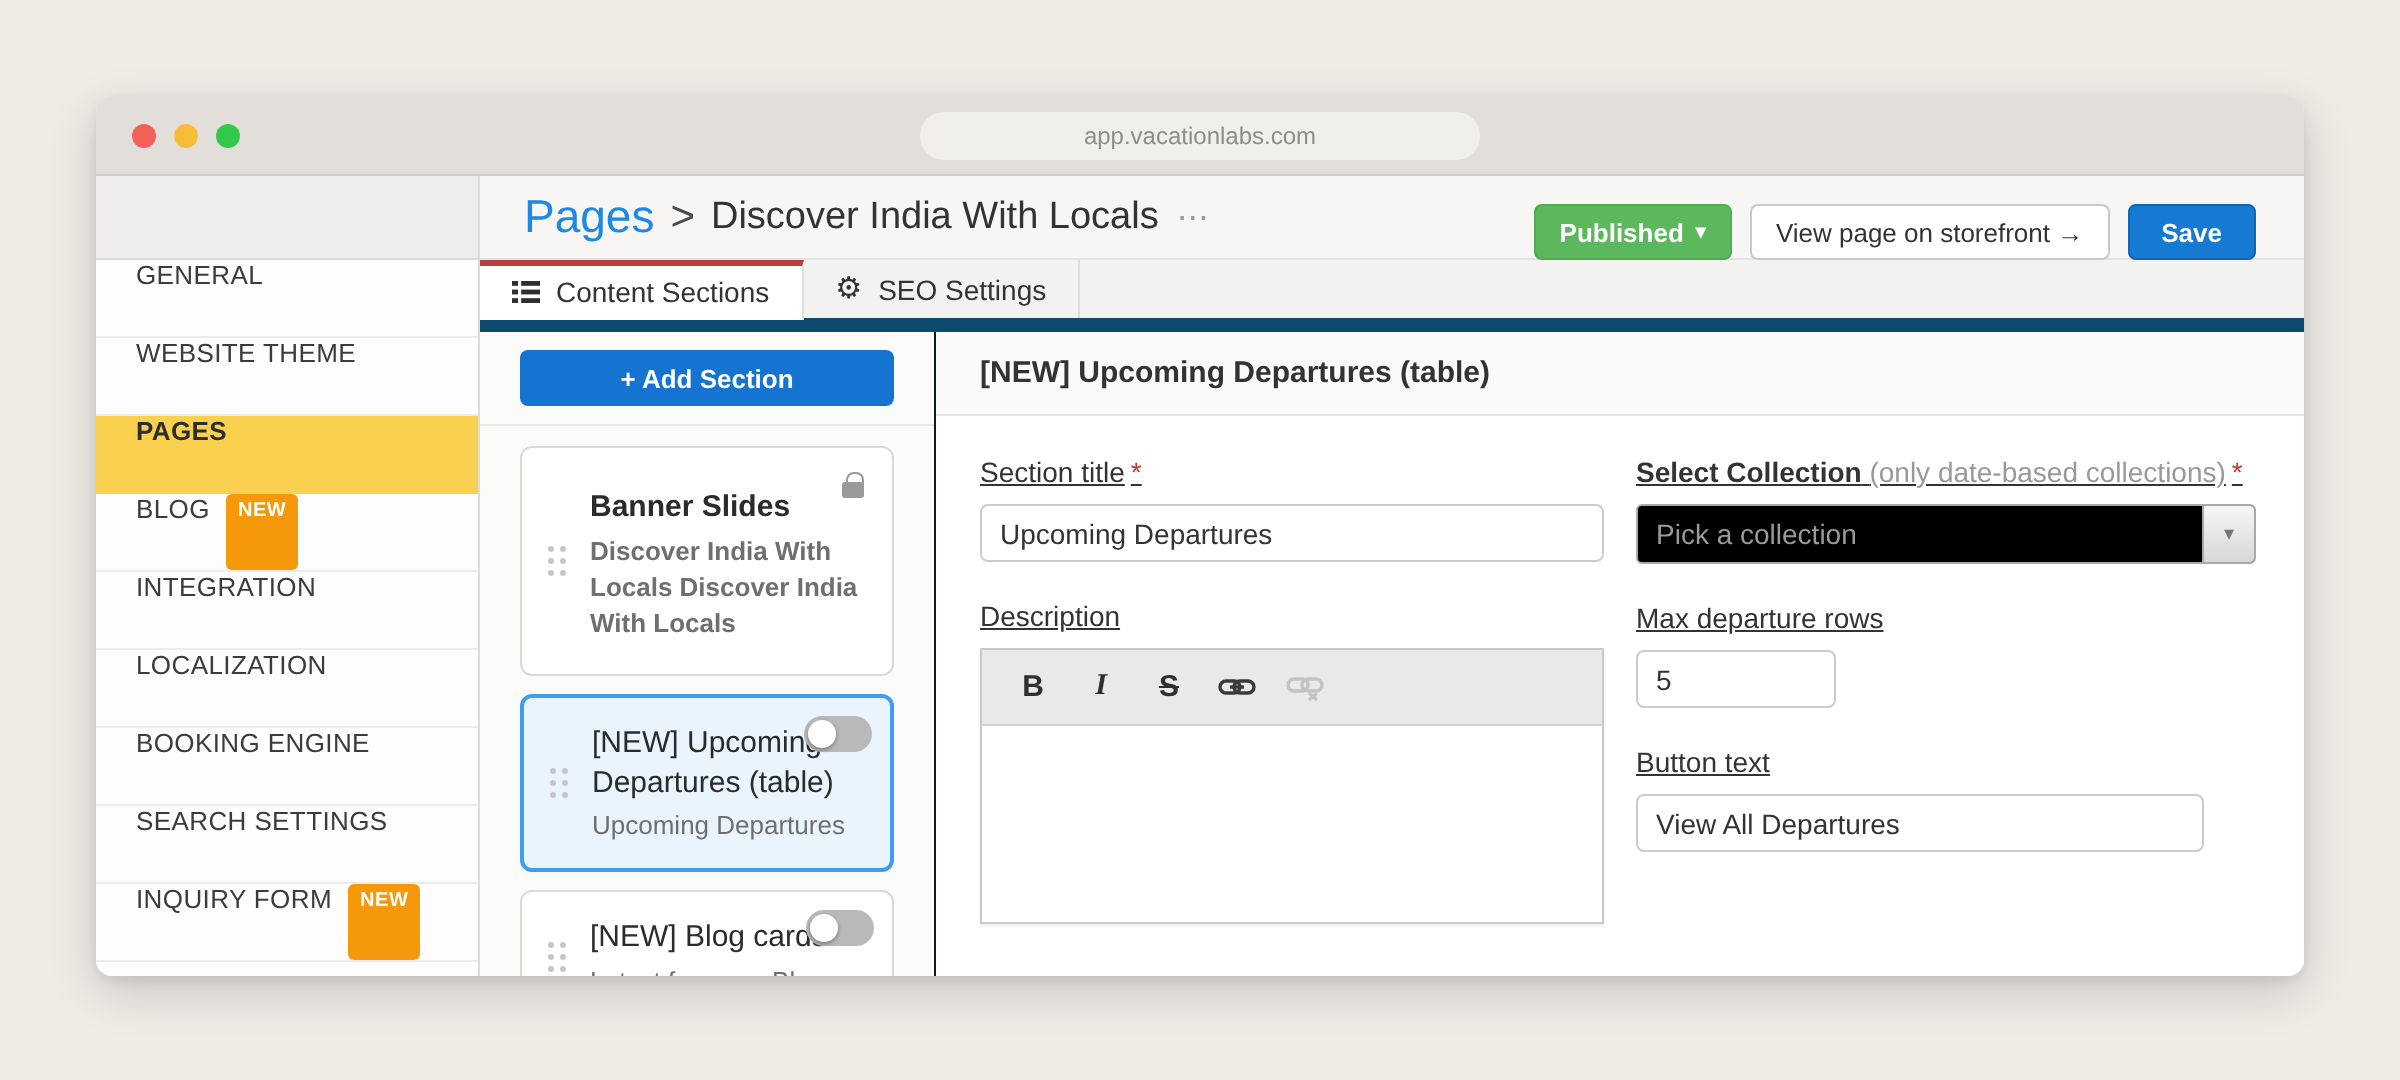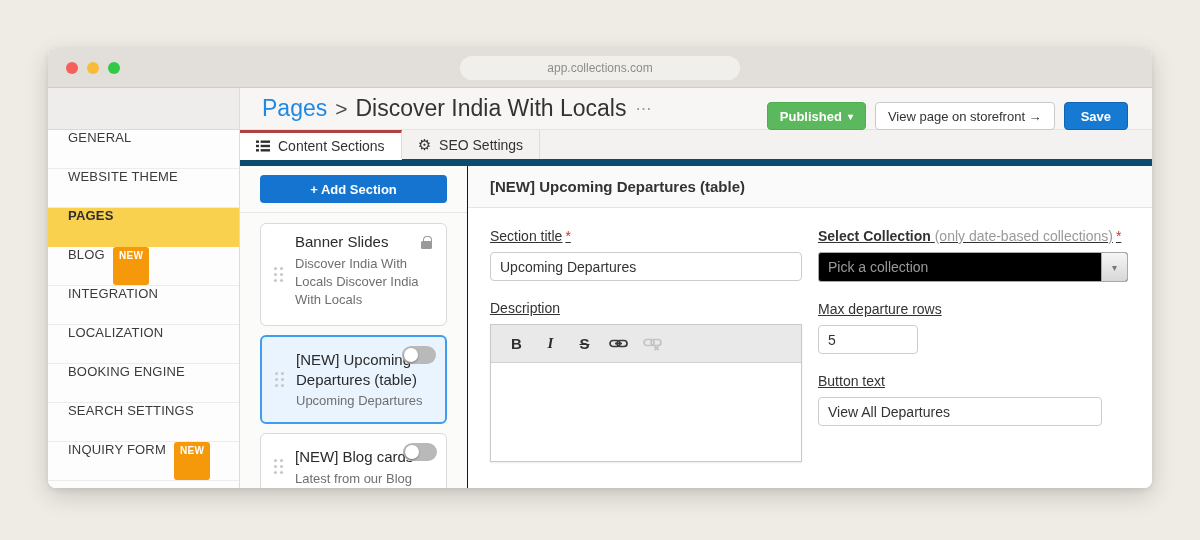--- a/index.html
+++ b/index.html
@@ -35,21 +35,21 @@
     border-bottom: 1px solid #ececec; background: #fdfdfd; cursor: pointer; }
   .nav-item.active { background: #f9d14e; font-weight: bold; border-bottom-color: #f9d14e; color: #2e2e2e; }
   .badge { background: #f5990b; color: #fff; font-size: 10px; font-weight: bold;
     padding: 2.5px 6px; border-radius: 3px; letter-spacing: .3px; }
   .main { flex: 1; display: flex; flex-direction: column; min-width: 0; }
   
   .page-header { height: 42px; flex: 0 0 42px; background: #f7f6f4; border-bottom: 1px solid #e3e3e3;
     display: flex; align-items: center; padding: 0 24px 0 22px; }
   .crumb-root { color: #1e88e5; font-size: 23px; cursor: pointer; }
   .crumb-sep { color: #4a4a4a; font-size: 21px; margin: 0 8px; }
-  .page-title { color: #333; font-size: 23px; white-space: nowrap; text-align: center; }
+  .page-title { color: #333; font-size: 19px; white-space: nowrap; text-align: center; }
   .title-ellipsis { color: #9a9a9a; font-size: 16px; margin-left: 9px; cursor: pointer; }
   .header-actions { margin-left: auto; display: flex; gap: 9px; }
   .btn { height: 28px; display: inline-flex; align-items: center; border-radius: 4px;
     font-size: 13px; padding: 0 12px; cursor: pointer; border: 1px solid transparent;
     font-family: inherit; white-space: nowrap; margin-top: 15px; }
   .btn-published { background: #5cb85c; border-color: #4cae4c; color: #fff; font-weight: bold; gap: 6px; }
   .btn-published .caret { font-size: 10px; }
   .btn-view { background: #fff; border-color: #c9c9c9; color: #333; }
   .btn-save { background: #1679d2; border-color: #1064b3; color: #fff; font-weight: bold; padding: 0 16px; }
   
@@ -65,21 +65,21 @@
     overflow: hidden; }
   .add-area { padding: 9px 20px; border-bottom: 1px solid #e7e7e7; }
   .add-btn { width: 100%; height: 28px; background: #1474cf; color: #fff; font-weight: bold;
     font-size: 13px; border: none; border-radius: 4px; cursor: pointer; font-family: inherit; }
   .cards { padding: 10px 20px 0; display: flex; flex-direction: column; gap: 9px; }
   .card { position: relative; background: #fff; border: 1px solid #d9d9d9; border-radius: 6px;
     padding: 13px 12px 12px 34px; cursor: pointer; }
   .card.selected { background: #e9f4fe; border: 2px solid #3f9cf0; }
   .card-title { font-size: 15px; color: #2b2b2b; line-height: 1.3; }
   .card-sub { font-size: 13px; color: #6f6f6f; line-height: 1.4; margin-top: 3px; }
-  .card.first { padding-top: 8px; padding-bottom: 16px; }
+  .card.first { padding-top: 20px; padding-bottom: 16px; font-weight: bold; }
   .drag-handle { position: absolute; left: 13px; top: 50%; margin-top: -8px;
     width: 9px; height: 16px; cursor: grab; }
   .drag-handle::before { content: ''; position: absolute; left: 0; top: 0;
     width: 3px; height: 3px; border-radius: 50%; background: #c6c6c6;
     box-shadow: 6px 0 0 #c6c6c6, 0 6px 0 #c6c6c6, 6px 6px 0 #c6c6c6, 0 12px 0 #c6c6c6, 6px 12px 0 #c6c6c6; }
   .lock { position: absolute; right: 14px; top: 17px; width: 11px; height: 8px;
     background: #9a9a9a; border-radius: 1.5px; }
   .lock::before { content: ''; position: absolute; top: -5px; left: 2px; width: 7px; height: 6px;
     border: 1.5px solid #9a9a9a; border-bottom: none; border-radius: 4px 4px 0 0; }
   .toggle { position: absolute; right: 9px; top: 9px; width: 34px; height: 18px;
@@ -124,21 +124,21 @@
 <body>
 
 <div class="window">
 
   <div class="chrome">
     <div class="lights">
       <span class="light red"></span>
       <span class="light yellow"></span>
       <span class="light green"></span>
     </div>
-    <div class="url-pill">app.collections.com</div>
+    <div class="url-pill">app.vacationlabs.com</div>
   </div>
 
   <div class="app">
 
     <div class="sidebar">
       <div class="sidebar-top"></div>
       <div class="nav-item">
         <span>GENERAL</span>
       </div>
       <div class="nav-item">

